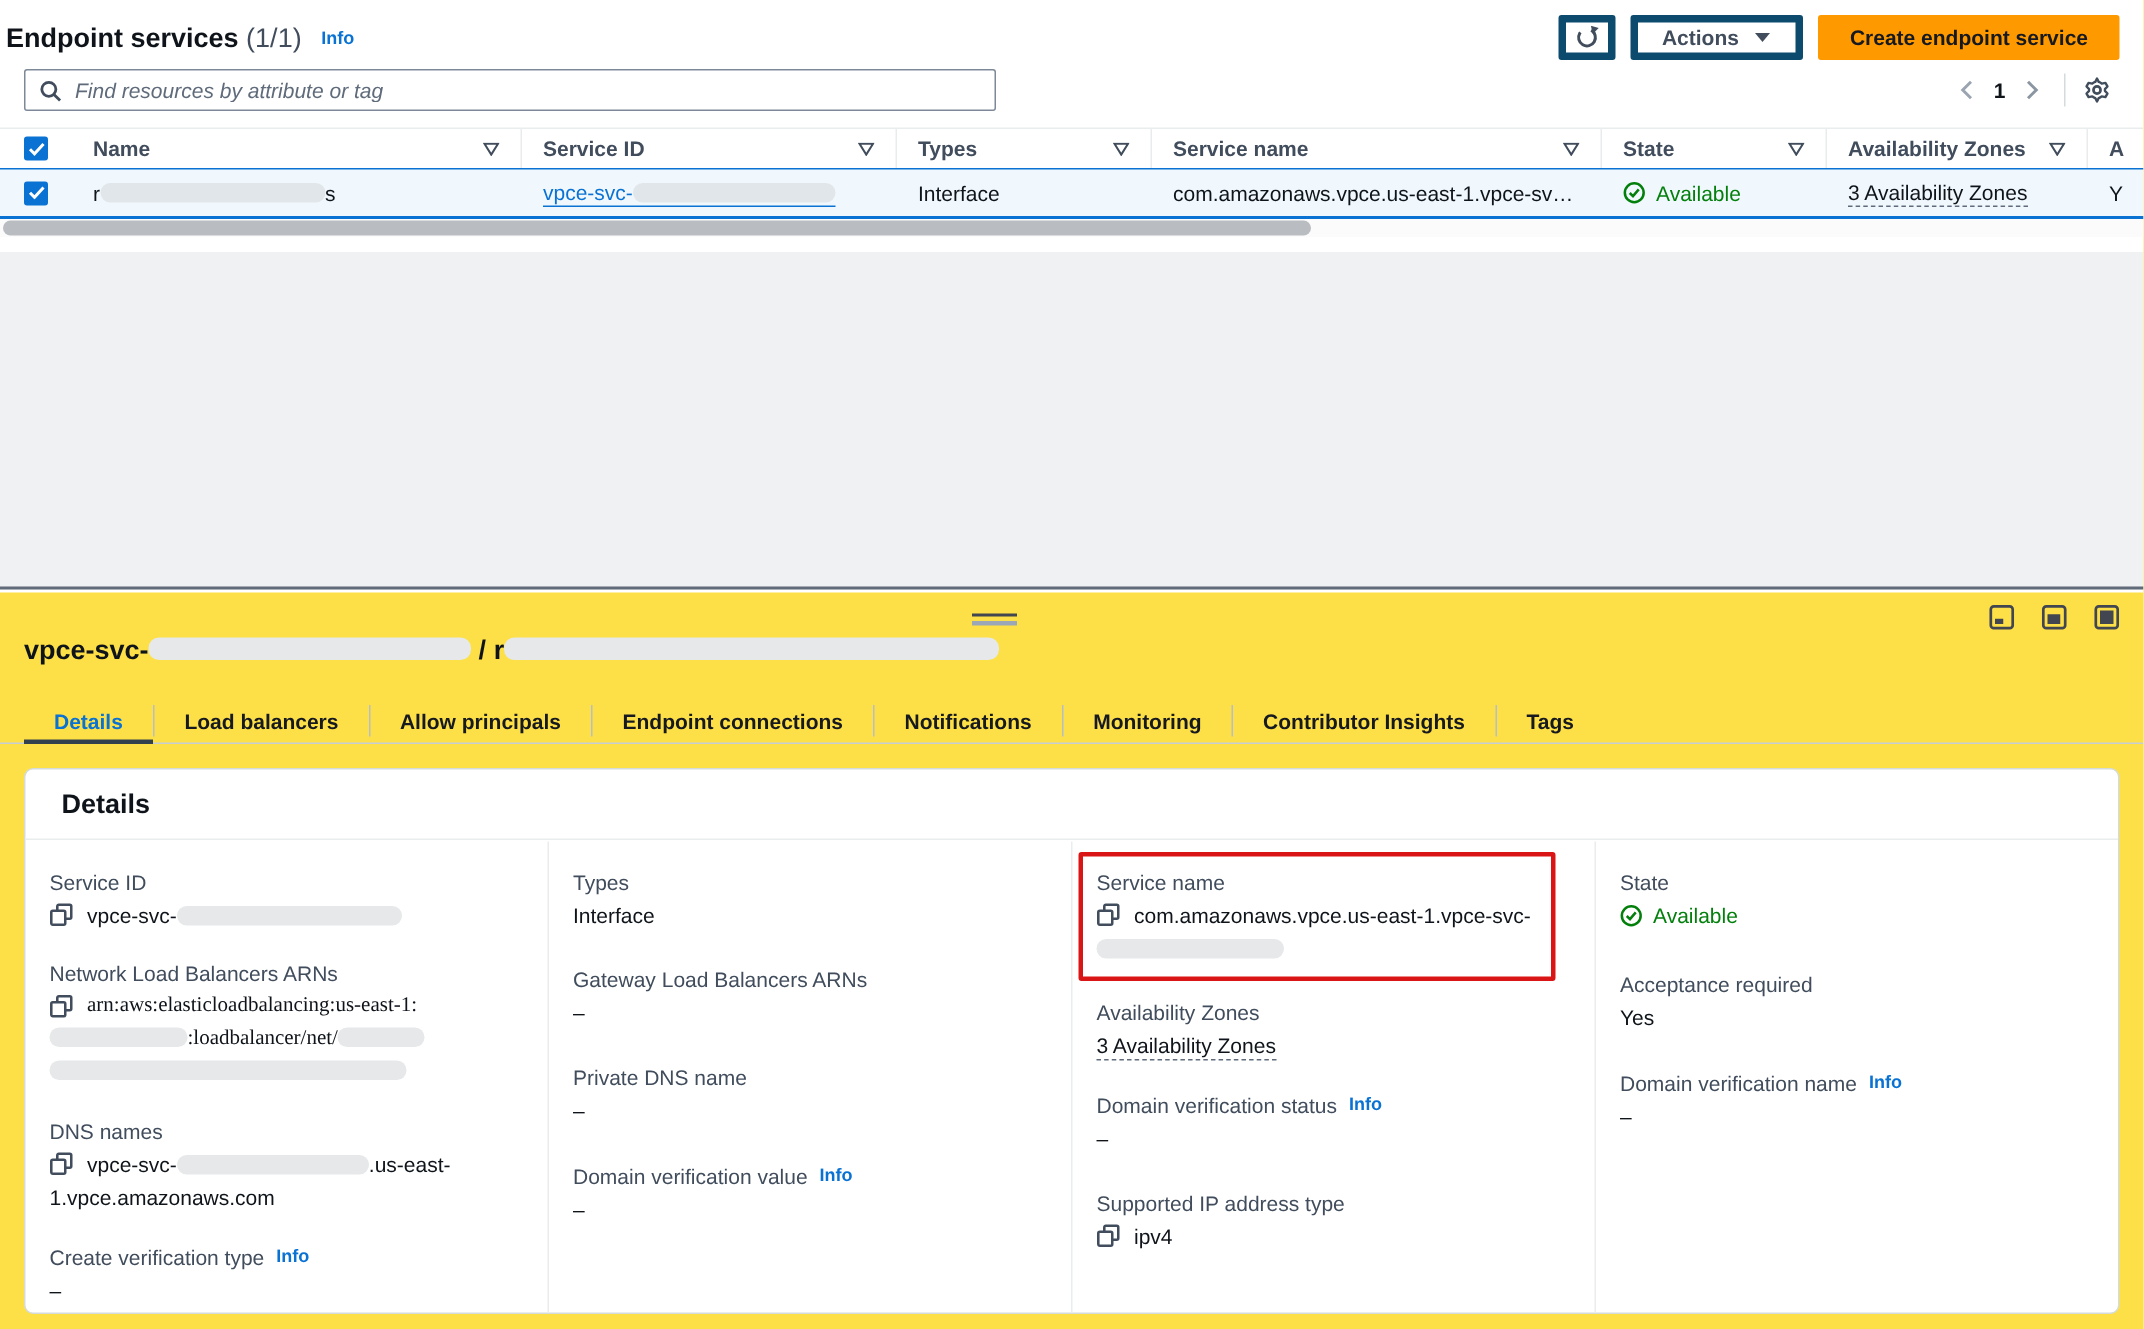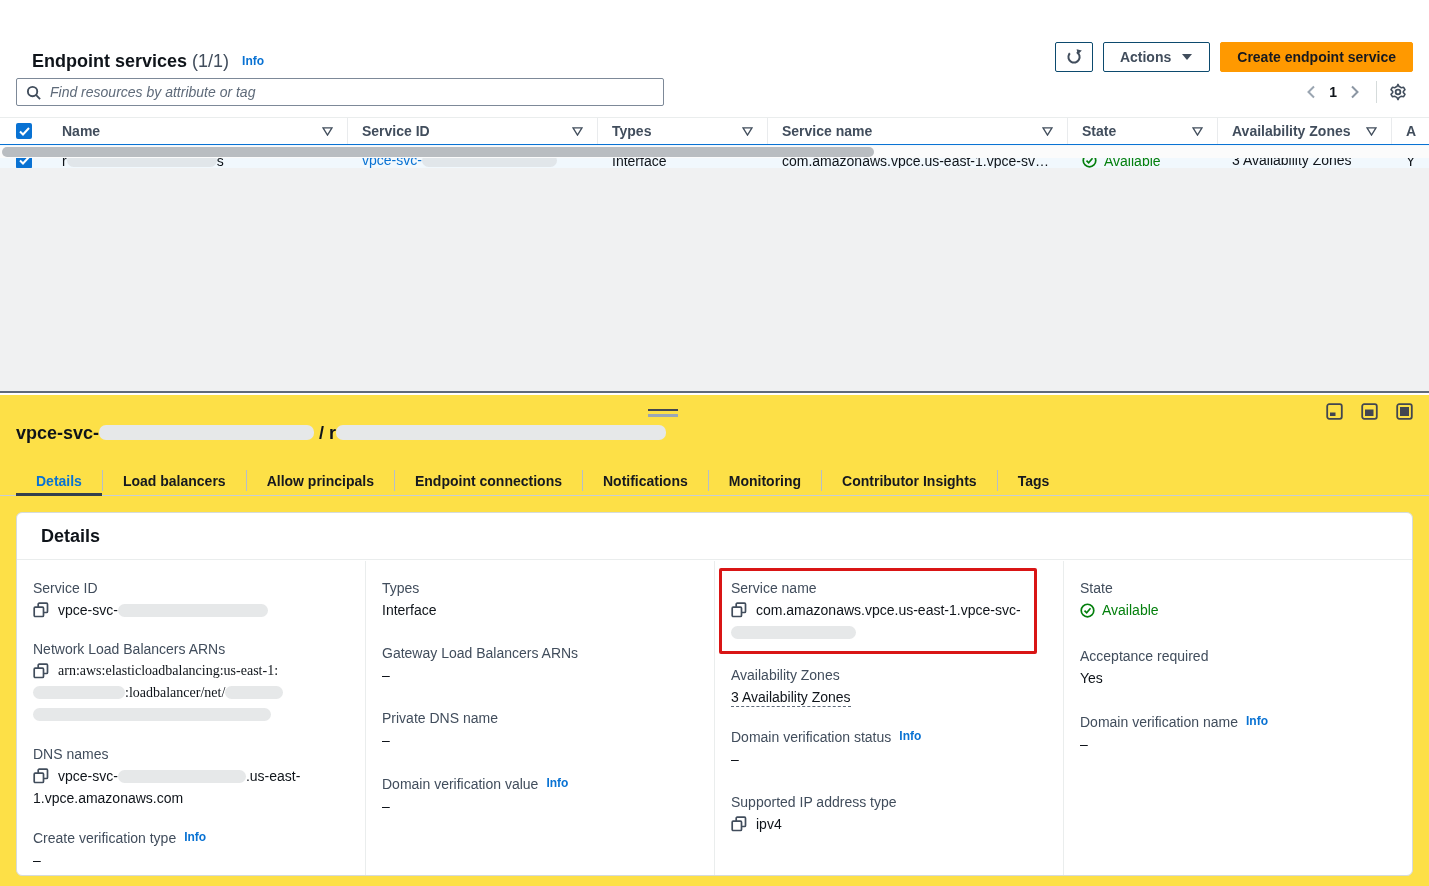--- a/index.html
+++ b/index.html
@@ -4,28 +4,28 @@
 <style>
   * { box-sizing: border-box; }
   html,body { margin:0; padding:0; }
   body {
     width:1429px; height:886px; position:relative; overflow:hidden;
     font-family:"Liberation Sans","DejaVu Sans",sans-serif;
     color:#0f141a; background:#fff; font-size:14px;
   }
   
   .top-section { position:absolute; top:0; left:0; right:0; height:168px; background:#fff; }
-  .header-row { display:flex; justify-content:space-between; align-items:flex-end; padding:10px 16px 4px 32px; }
+  .header-row { display:flex; justify-content:space-between; align-items:center; padding:10px 16px 4px 4px; }
   .page-title { font-size:18px; font-weight:700; margin:0; white-space:nowrap; }
   .page-title .count { font-weight:400; color:#414d5c; }
   .info-link { font-size:12px; font-weight:700; color:#0972d3; margin-left:8px; vertical-align:2px; cursor:pointer; }
   .toolbar { display:flex; gap:10px; align-items:center; }
-  .btn { height:30px; border:1px solid #0c4a6e; border-radius:2px; background:#fff; color:#414d5c;
+  .btn { height:30px; border:5px solid #0c4a6e; border-radius:2px; background:#fff; color:#414d5c;
          font-weight:700; font-size:14px; display:inline-flex; align-items:center; gap:10px; padding:0 16px; cursor:pointer;
-         font-family:inherit;margin-top:32px; }
+         font-family:inherit; }
   .btn-icon { width:38px; justify-content:center; padding:0; }
   .btn-primary { background:#ff9900; border-color:#ff9900; color:#16191f; }
   .filter-row { display:flex; justify-content:space-between; align-items:center; padding:2px 16px 0 16px; }
   .search-box { width:648px; height:28px; border:1px solid #7d8998; border-radius:2px; background:#fff;
                 display:flex; align-items:center; gap:7px; padding:0 9px; }
   .search-box input { border:none; outline:none; flex:1; font-style:italic; font-size:14px; color:#0f141a; font-family:inherit; background:transparent; }
   .search-box input::placeholder { color:#5f6b7a; opacity:1; }
   .pager { display:flex; align-items:center; gap:12px; margin-right:6px; }
   .page-num { font-weight:700; font-size:14px; color:#0f141a; }
   .pager-sep { width:1px; height:22px; background:#d5dbdb; margin-left:4px; }

